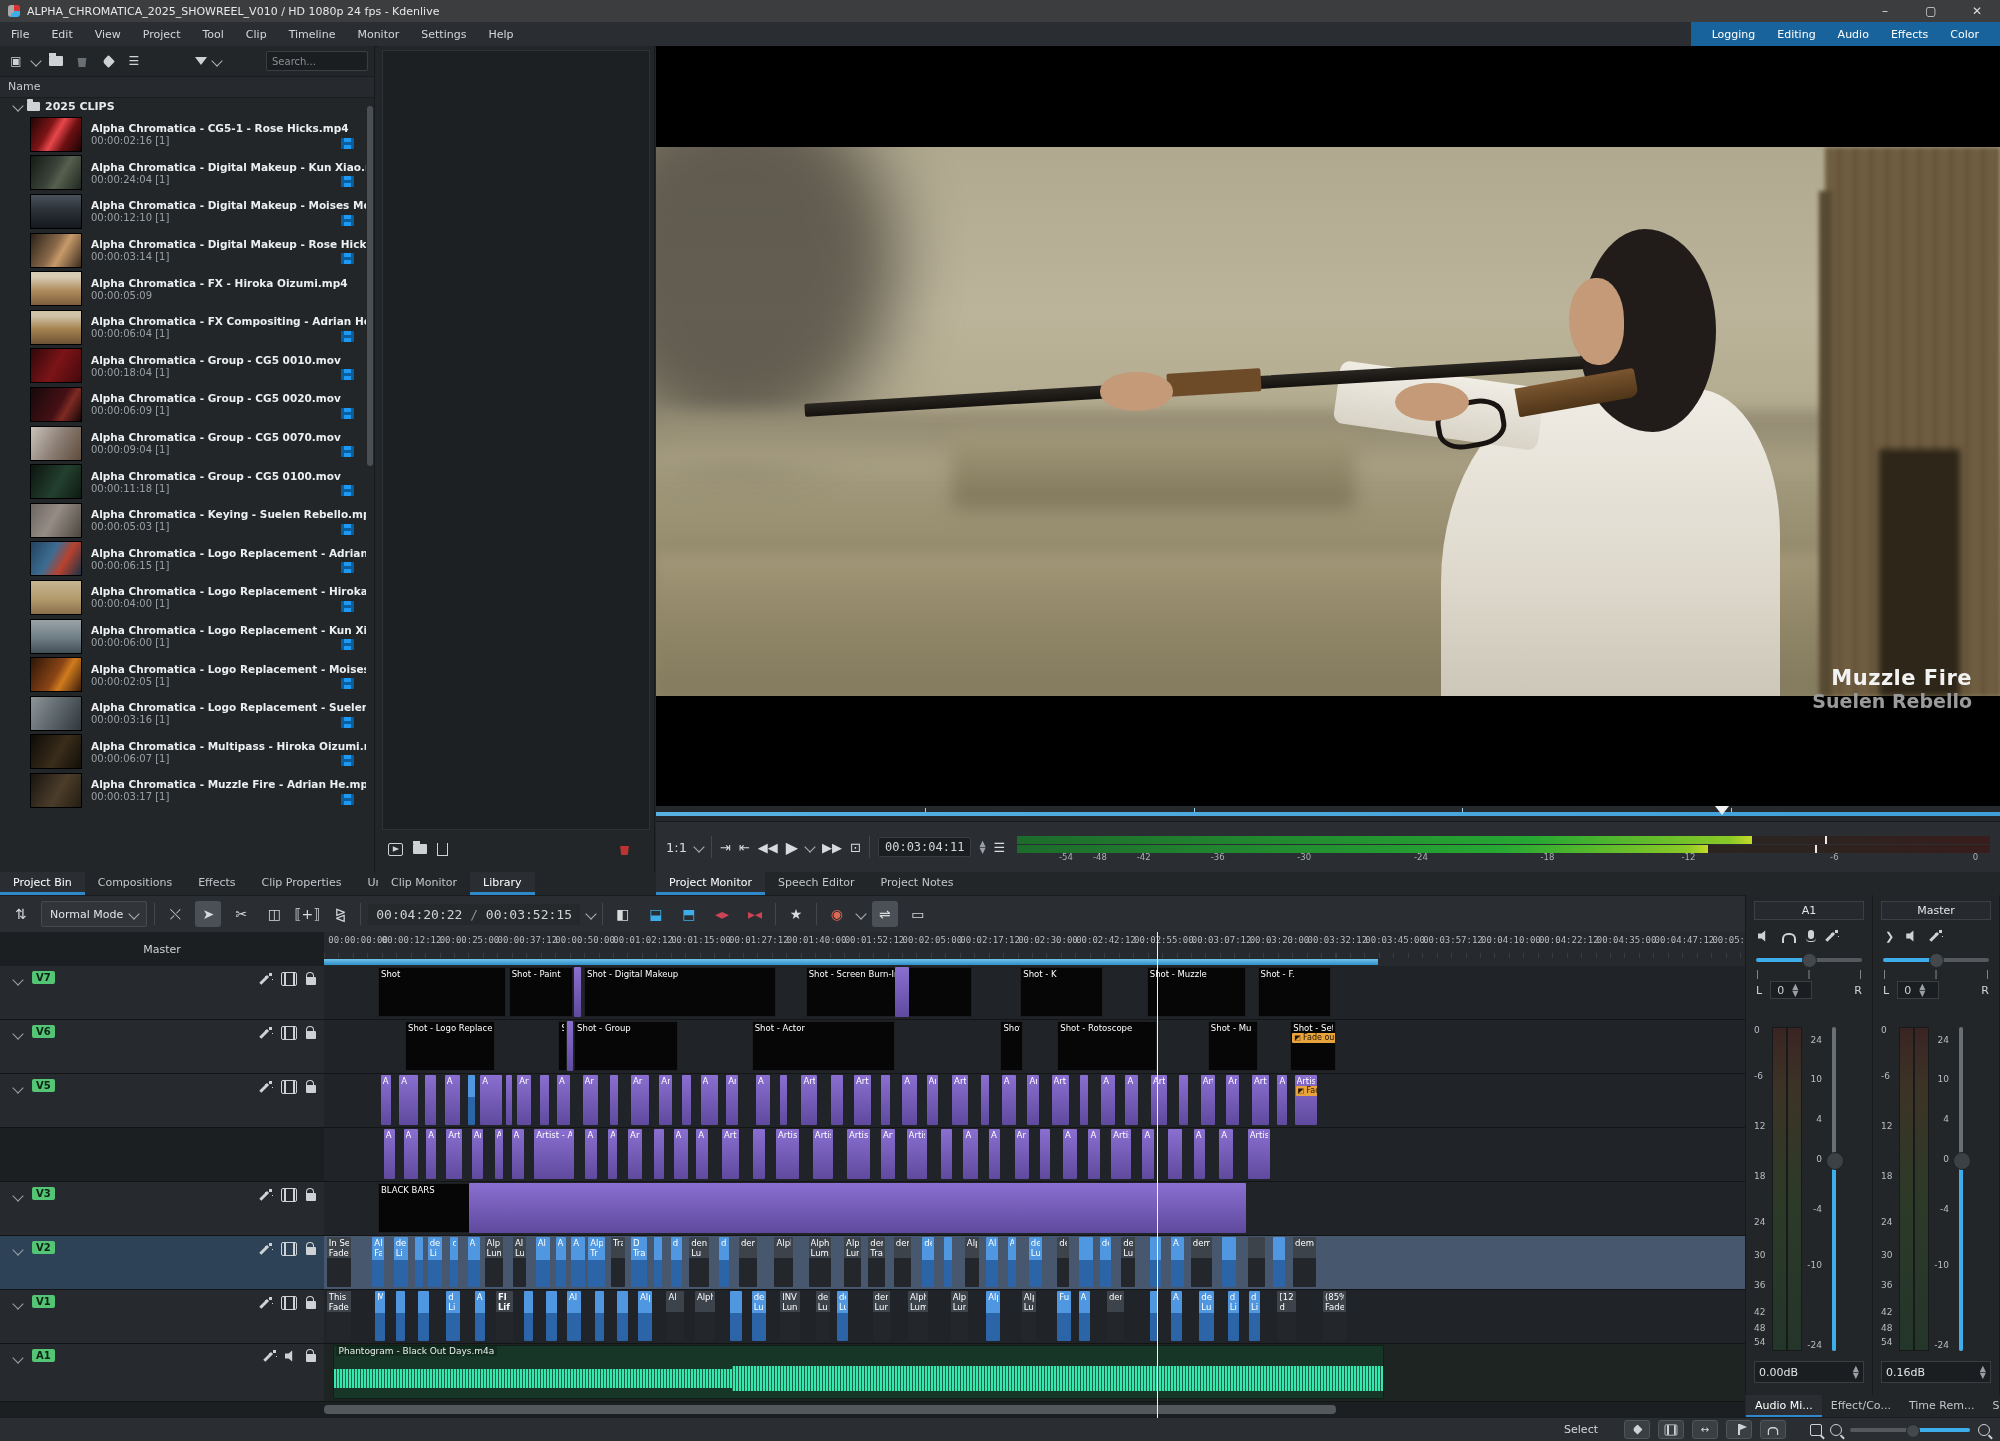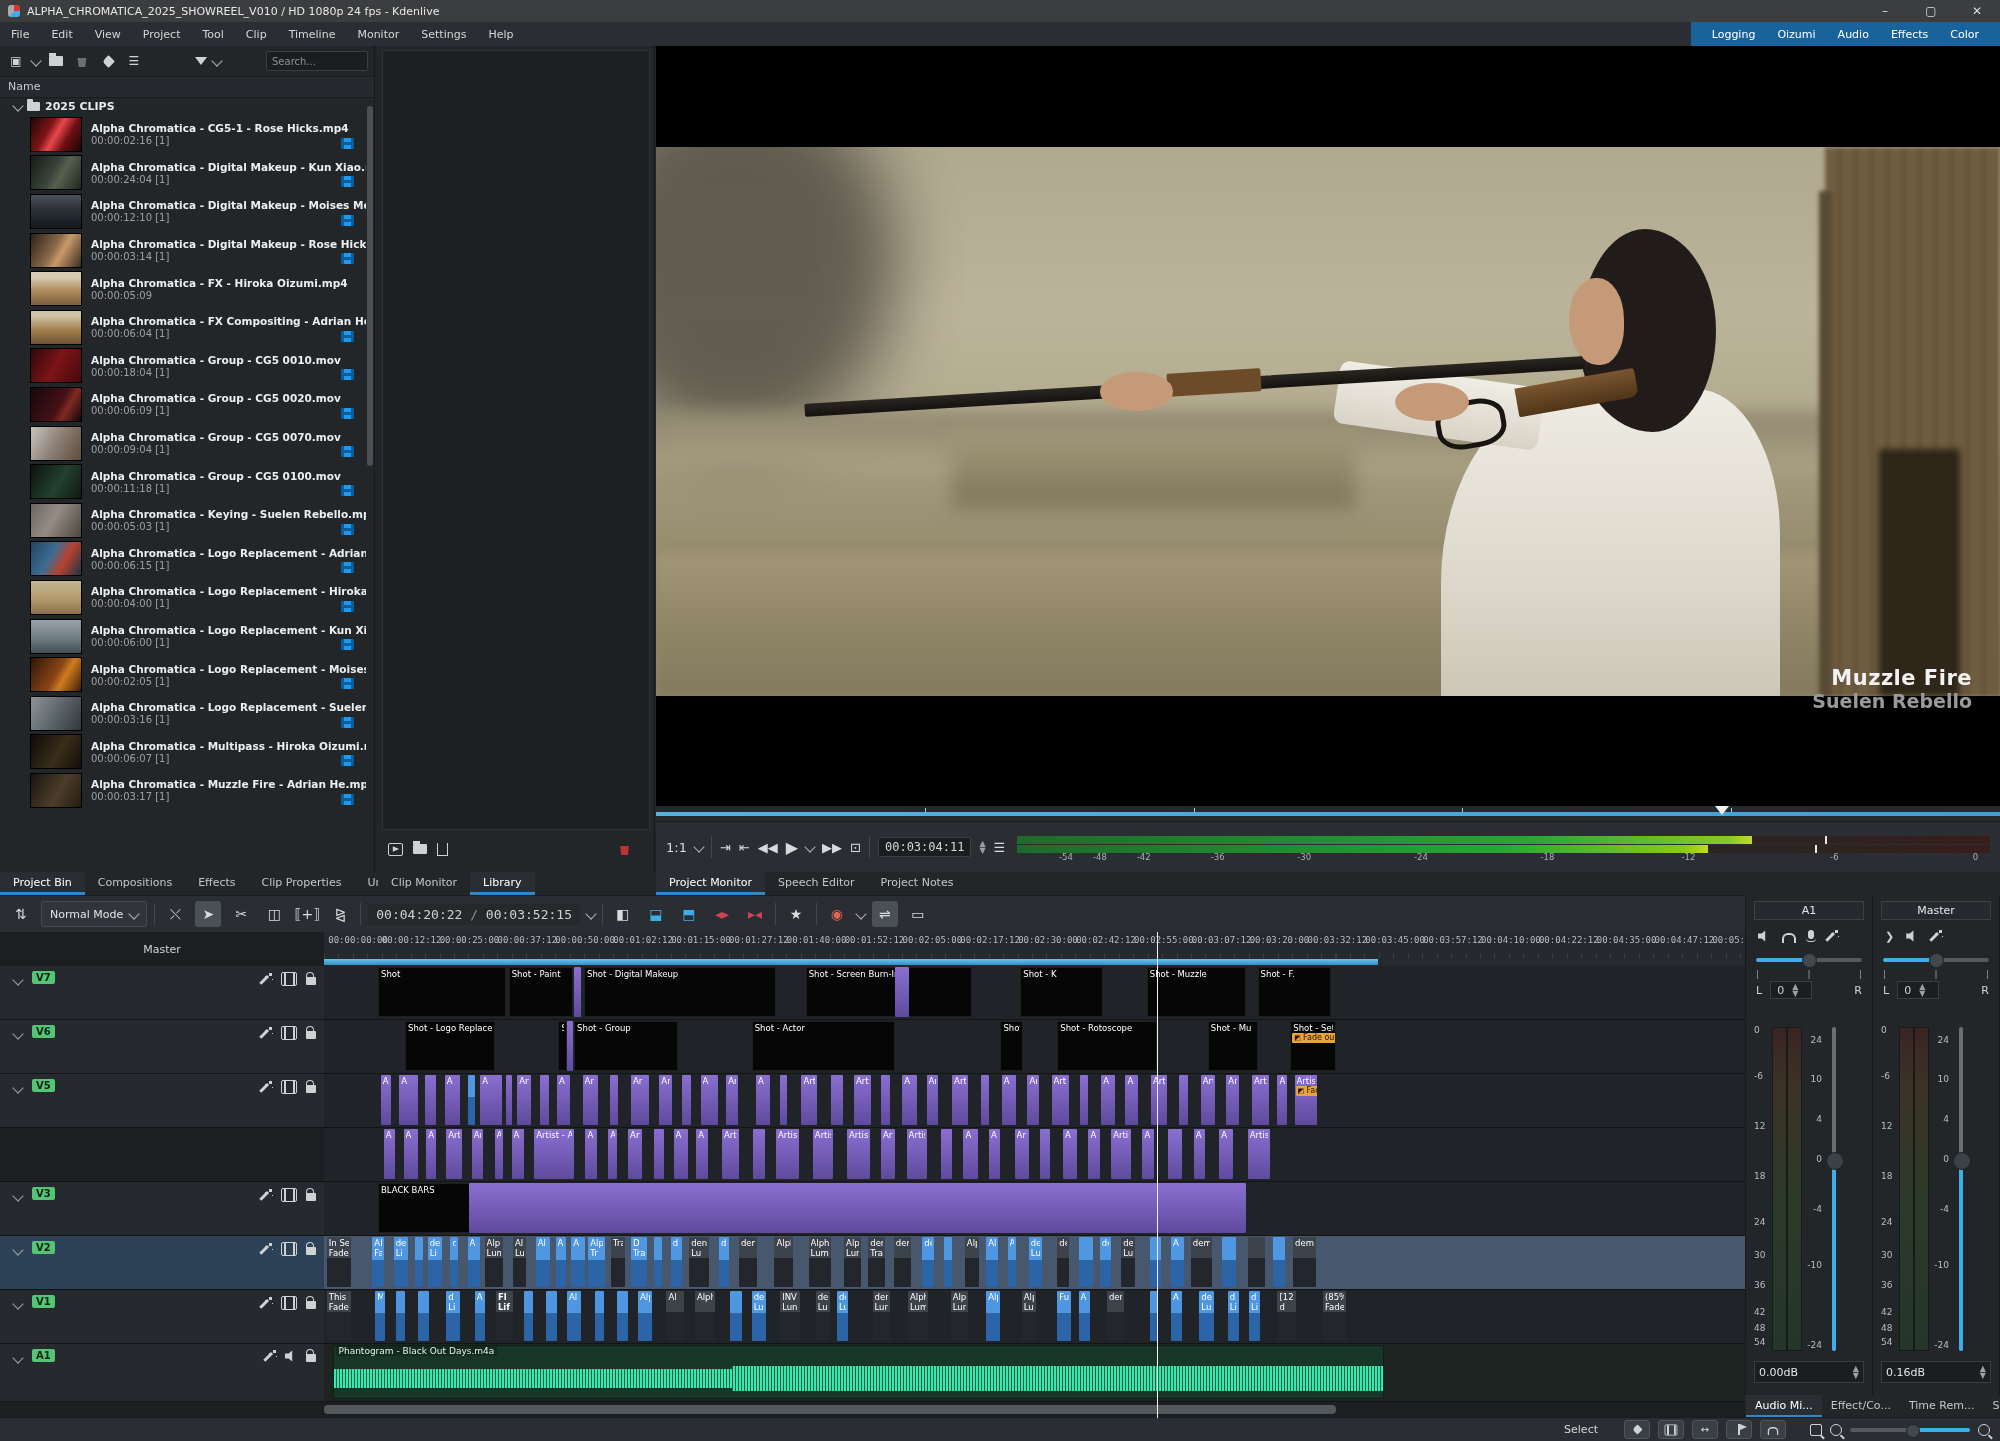--- a/index.html
+++ b/index.html
@@ -210,21 +210,21 @@
         <div class="menu-item">Tool</div>
         <div class="menu-item">Clip</div>
         <div class="menu-item">Timeline</div>
         <div class="menu-item">Monitor</div>
         <div class="menu-item">Settings</div>
         <div class="menu-item">Help</div>
       </div>
     <div id="workspaces">
 
     <div class="ws-item">Logging</div>
-        <div class="ws-item">Oizumi</div>
+        <div class="ws-item">Editing</div>
         <div class="ws-item">Audio</div>
         <div class="ws-item">Effects</div>
         <div class="ws-item">Color</div>
       </div>
   </div>
 
   <div id="binpanel">
     <div id="bintoolbar">
       <span class="tbtn">▣</span>
       <span class="i-chev"></span>

